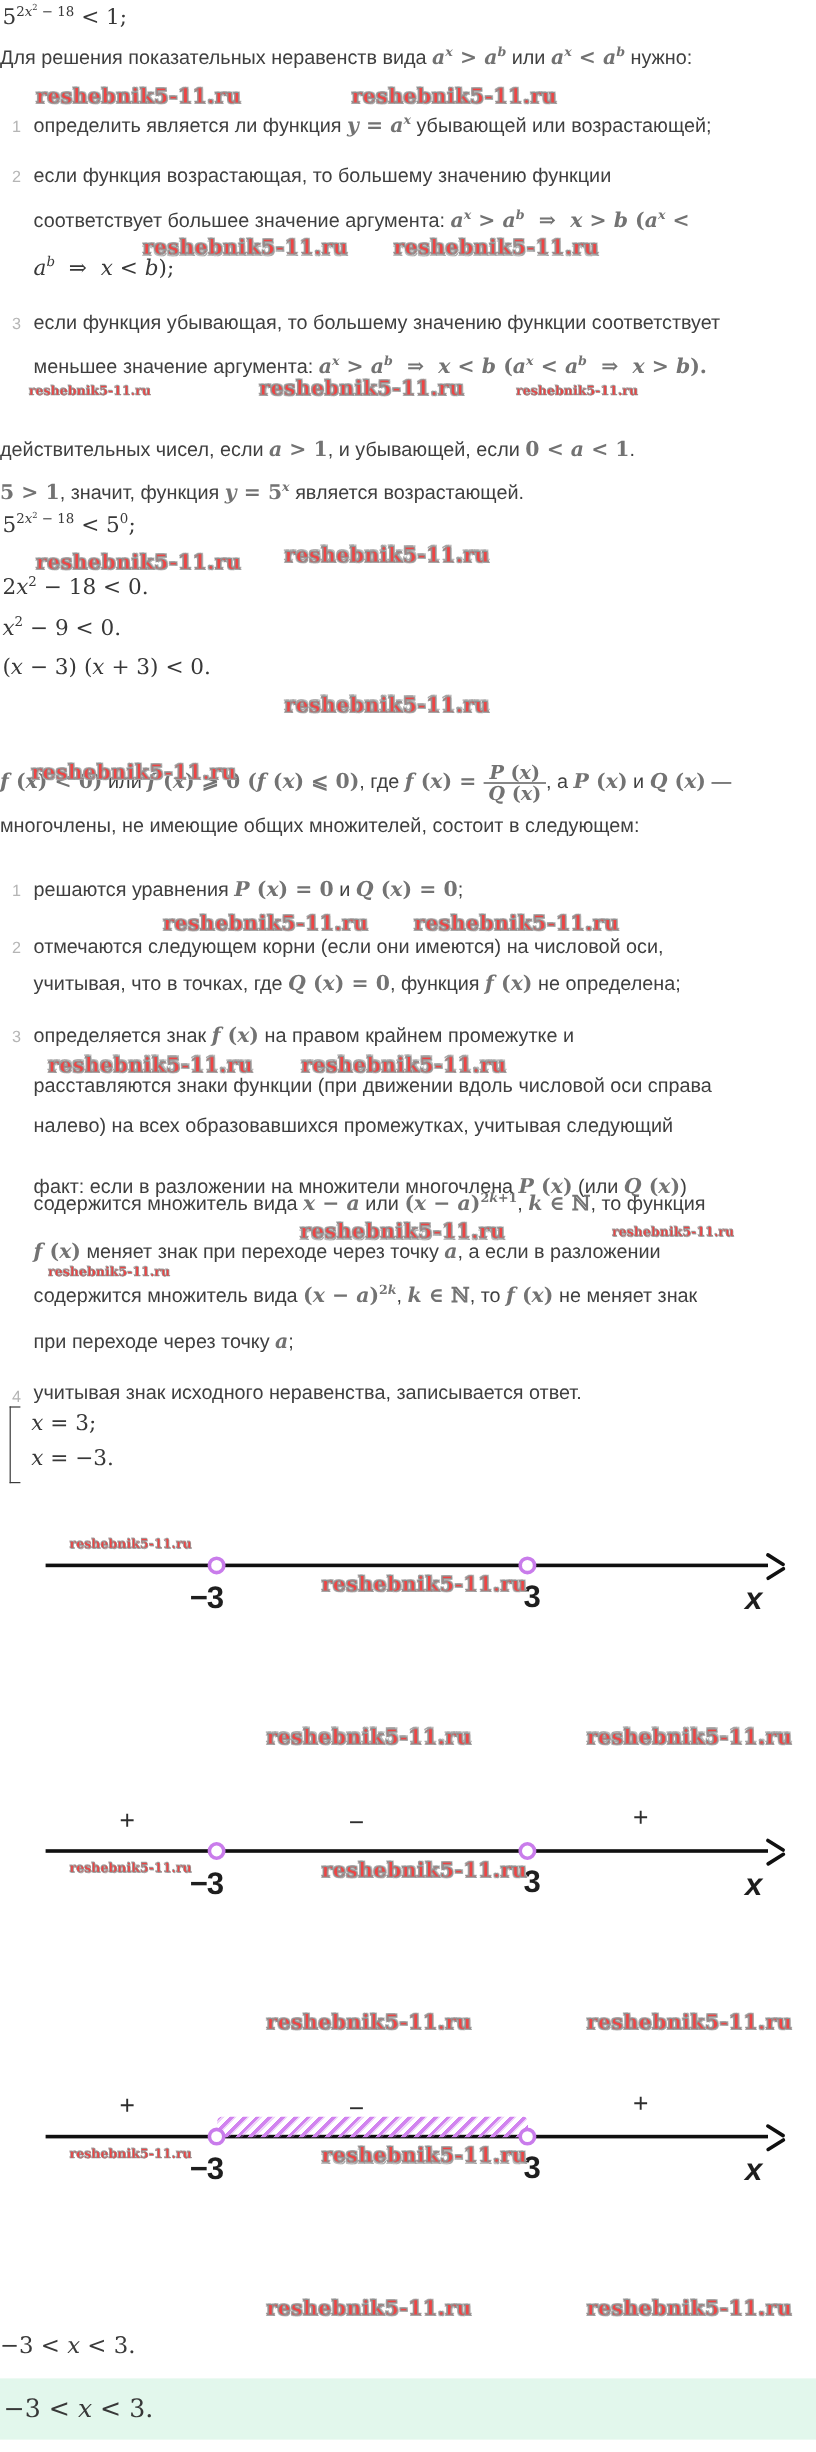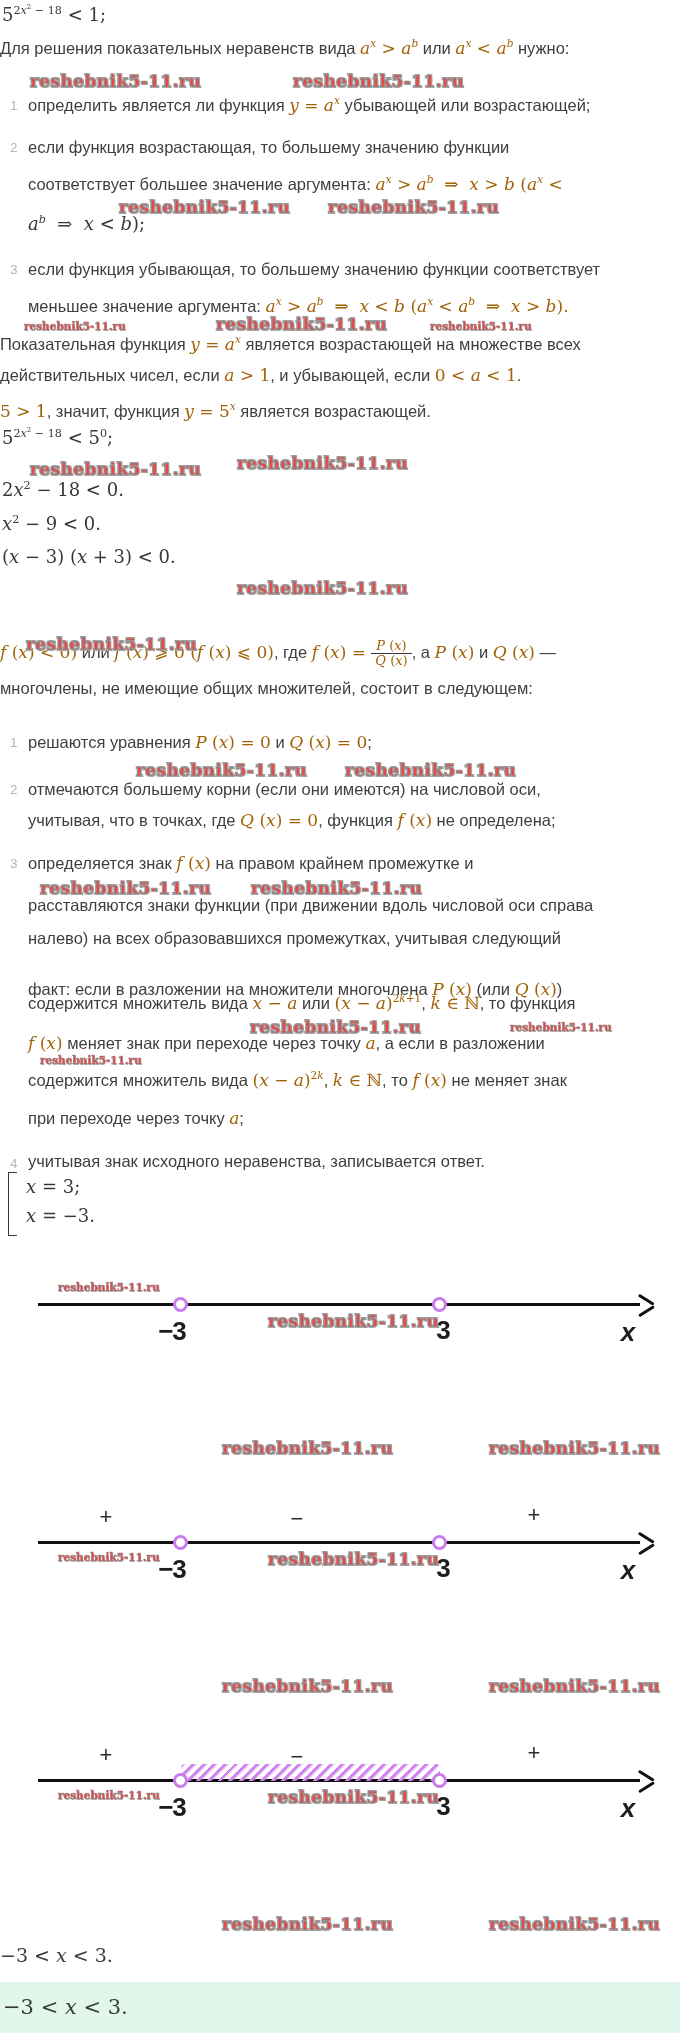--- a/index.html
+++ b/index.html
@@ -1,34 +1,34 @@
 <!DOCTYPE html>
 <html><head>
 <meta charset="utf-8">
 <style>
   html,body{margin:0;padding:0;}
   body{width:680px;height:2043px;background:#ffffff;font-family:"Liberation Sans",sans-serif;}
   #page{position:relative;width:680px;height:2043px;overflow:hidden;background:#fff;}
   .block{position:absolute;white-space:nowrap;}
   .txt{font-size:16.5px;color:#3f3f3f;line-height:20px;}
-  .txt .m, .m{font-family:"DejaVu Serif",serif;font-size:17px;color:#a16207;}
+  .txt .m, .m{font-family:"DejaVu Serif",serif;font-size:17px;color:#737373;font-weight:bold;}
   .math{font-family:"DejaVu Serif",serif;font-size:18px;color:#383838;line-height:22px;}
   .math19{font-family:"DejaVu Serif",serif;font-size:19px;color:#3a3a3a;}
   .math21{font-family:"DejaVu Serif",serif;font-size:21px;color:#383838;}
   i{font-style:italic;}
   sup{font-size:62%;line-height:0;vertical-align:super;}
   .marker{font-size:13.5px;color:#b5b5b5;line-height:18px;}
   .wm{position:absolute;font-family:"DejaVu Serif",serif;font-weight:bold;white-space:nowrap;
       color:#ef4444;-webkit-text-stroke:0.8px #919191;
       text-shadow:-1px -1px 0 #a6a6a6,1px -1px 0 #bdbdbd,-1px 1px 0 #bdbdbd,1px 1px 0 #a6a6a6;}
   .wm.big{font-size:17px;letter-spacing:0.4px;}
   .wm.small{font-size:10.5px;-webkit-text-stroke:0.4px #8f8f8f;
       text-shadow:-0.5px -0.5px 0 #a9a9a9,0.5px 0.5px 0 #a9a9a9;}
   .fracline{line-height:48px;}
-  .frac{display:inline-block;vertical-align:middle;text-align:center;line-height:1.08;font-size:13px;}
+  .frac{display:inline-block;vertical-align:middle;text-align:center;line-height:1.08;font-size:16px;}
   .frac .fnum,.frac .fden{display:block;padding:0 4px;}
   .frac .fden{border-top:1.3px solid #383838;}
   .bracket{position:absolute;border-left:1.6px solid #3a3a3a;border-top:1.6px solid #3a3a3a;border-bottom:1.6px solid #3a3a3a;width:8px;}
   .band{position:absolute;left:0;width:680px;}
   .axis{position:absolute;height:3px;background:#101010;}
   .arrow-arm{position:absolute;width:18px;height:2.6px;background:#101010;border-radius:2px;transform-origin:100% 50%;}
   .nl-circle{position:absolute;width:9px;height:9px;border:3.5px solid #c97ceb;border-radius:50%;background:#ffffff;}
   .hatch{position:absolute;background:repeating-linear-gradient(135deg,#d183ef 0 2.8px,rgba(209,131,239,.35) 2.8px 4.2px,transparent 4.2px 7.5px);border-radius:4px;}
   .nl-num{position:absolute;font-size:26px;font-weight:bold;color:#1e1e1e;letter-spacing:-1px;transform:translateX(-50%);line-height:28px;}
   .nl-x{position:absolute;font-size:26px;font-weight:bold;font-style:italic;color:#1e1e1e;transform:translateX(-50%);line-height:28px;}
@@ -42,33 +42,32 @@
     <div class="block txt" style="left: 0px; top: 38px;">Для решения показательных неравенств вида <span class="m"><i>a</i><sup><i>x</i></sup> &gt; <i>a</i><sup><i>b</i></sup></span> или <span class="m"><i>a</i><sup><i>x</i></sup> &lt; <i>a</i><sup><i>b</i></sup></span> нужно:</div>
     <div class="block marker" style="left: 10px; top: 97px;">1</div>
     <div class="block txt" style="left: 28px; top: 95px;">определить является ли функция <span class="m"><i>y</i> = <i>a</i><sup><i>x</i></sup></span> убывающей или возрастающей;</div>
     <div class="block marker" style="left: 10px; top: 139px;">2</div>
     <div class="block txt" style="left: 28px; top: 137px;">если функция возрастающая, то большему значению функции</div>
     <div class="block txt" style="left: 28px; top: 174px;">соответствует большее значение аргумента: <span class="m"><i>a</i><sup><i>x</i></sup> &gt; <i>a</i><sup><i>b</i></sup> &nbsp;⇒&nbsp; <i>x</i> &gt; <i>b</i> (<i>a</i><sup><i>x</i></sup> &lt;</span></div>
     <div class="block math" style="left: 28px; top: 213px;"><i>a</i><sup><i>b</i></sup> &nbsp;⇒&nbsp; <i>x</i> &lt; <i>b</i>);</div>
     <div class="block marker" style="left: 10px; top: 261px;">3</div>
     <div class="block txt" style="left: 28px; top: 259px;">если функция убывающая, то большему значению функции соответствует</div>
     <div class="block txt" style="left: 28px; top: 296px;">меньшее значение аргумента: <span class="m"><i>a</i><sup><i>x</i></sup> &gt; <i>a</i><sup><i>b</i></sup> &nbsp;⇒&nbsp; <i>x</i> &lt; <i>b</i> (<i>a</i><sup><i>x</i></sup> &lt; <i>a</i><sup><i>b</i></sup> &nbsp;⇒&nbsp; <i>x</i> &gt; <i>b</i>).</span></div>
-    <div class="block txt" style="left: 0px; top: 334px;">Показательная функция <span class="m"><i>y</i> = <i>a</i><sup><i>x</i></sup></span> является возрастающей на множестве всех</div>
     <div class="block txt" style="left: 0px; top: 365px;">действительных чисел, если <span class="m"><i>a</i> &gt; 1</span>, и убывающей, если <span class="m">0 &lt; <i>a</i> &lt; 1</span>.</div>
     <div class="block txt" style="left: 0px; top: 401px;"><span class="m">5 &gt; 1</span>, значит, функция <span class="m"><i>y</i> = 5<sup><i>x</i></sup></span> является возрастающей.</div>
     <div class="block math" style="left: 2px; top: 427px;">5<sup>2<i>x</i><sup>2</sup> − 18</sup> &lt; 5<sup>0</sup>;</div>
     <div class="block math" style="left: 2px; top: 479px;">2<i>x</i><sup>2</sup> − 18 &lt; 0.</div>
     <div class="block math" style="left: 2px; top: 513px;"><i>x</i><sup>2</sup> − 9 &lt; 0.</div>
     <div class="block math" style="left: 2px; top: 546px;">(<i>x</i> − 3) (<i>x</i> + 3) &lt; 0.</div>
     <div class="block txt fracline" style="left: 0px; top: 628px;"><span class="m"><i>f</i> (<i>x</i>) &lt; 0)</span> или <span class="m"><i>f</i> (<i>x</i>) ⩾ 0 (<i>f</i> (<i>x</i>) ⩽ 0)</span>, где <span class="m"><i>f</i> (<i>x</i>) = <span class="frac"><span class="fnum"><i>P</i> (<i>x</i>)</span><span class="fden"><i>Q</i> (<i>x</i>)</span></span></span>, а <span class="m"><i>P</i> (<i>x</i>)</span> и <span class="m"><i>Q</i> (<i>x</i>)</span> —</div>
     <div class="block txt" style="left: 0px; top: 678px;">многочлены, не имеющие общих множителей, состоит в следующем:</div>
     <div class="block marker" style="left: 10px; top: 734px;">1</div>
     <div class="block txt" style="left: 28px; top: 732px;">решаются уравнения <span class="m"><i>P</i> (<i>x</i>) = 0</span> и <span class="m"><i>Q</i> (<i>x</i>) = 0</span>;</div>
     <div class="block marker" style="left: 10px; top: 781px;">2</div>
-    <div class="block txt" style="left: 28px; top: 779px;">отмечаются большему корни (если они имеются) на числовой оси,</div>
+    <div class="block txt" style="left: 28px; top: 779px;">отмечаются следующем корни (если они имеются) на числовой оси,</div>
     <div class="block txt" style="left: 28px; top: 810px;">учитывая, что в точках, где <span class="m"><i>Q</i> (<i>x</i>) = 0</span>, функция <span class="m"><i>f</i> (<i>x</i>)</span> не определена;</div>
     <div class="block marker" style="left: 10px; top: 855px;">3</div>
     <div class="block txt" style="left: 28px; top: 853px;">определяется знак <span class="m"><i>f</i> (<i>x</i>)</span> на правом крайнем промежутке и</div>
     <div class="block txt" style="left: 28px; top: 895px;">расставляются знаки функции (при движении вдоль числовой оси справа</div>
     <div class="block txt" style="left: 28px; top: 928px;">налево) на всех образовавшихся промежутках, учитывая следующий</div>
     <div class="block txt" style="left: 28px; top: 960px; margin-top: 19px;">факт: если в разложении на множители многочлена <span class="m"><i>P</i> (<i>x</i>)</span> (или <span class="m"><i>Q</i> (<i>x</i>)</span>)</div>
     <div class="block txt" style="left: 28px; top: 993px;">содержится множитель вида <span class="m"><i>x</i> − <i>a</i></span> или <span class="m">(<i>x</i> − <i>a</i>)<sup>2<i>k</i>+1</sup></span>, <span class="m"><i>k</i> ∈ ℕ</span>, то функция</div>
     <div class="block txt" style="left: 28px; top: 1033px;"><span class="m"><i>f</i> (<i>x</i>)</span> меняет знак при переходе через точку <span class="m"><i>a</i></span>, а если в разложении</div>
     <div class="block txt" style="left: 28px; top: 1070px;">содержится множитель вида <span class="m">(<i>x</i> − <i>a</i>)<sup>2<i>k</i></sup></span>, <span class="m"><i>k</i> ∈ ℕ</span>, то <span class="m"><i>f</i> (<i>x</i>)</span> не меняет знак</div>
     <div class="block txt" style="left: 28px; top: 1108px;">при переходе через точку <span class="m"><i>a</i></span>;</div>

